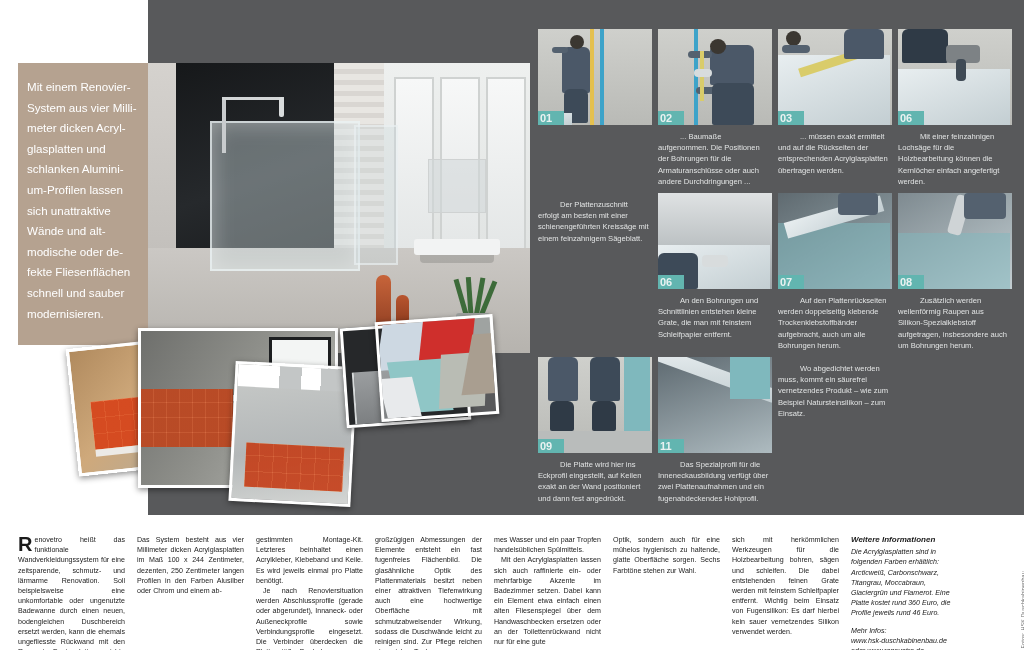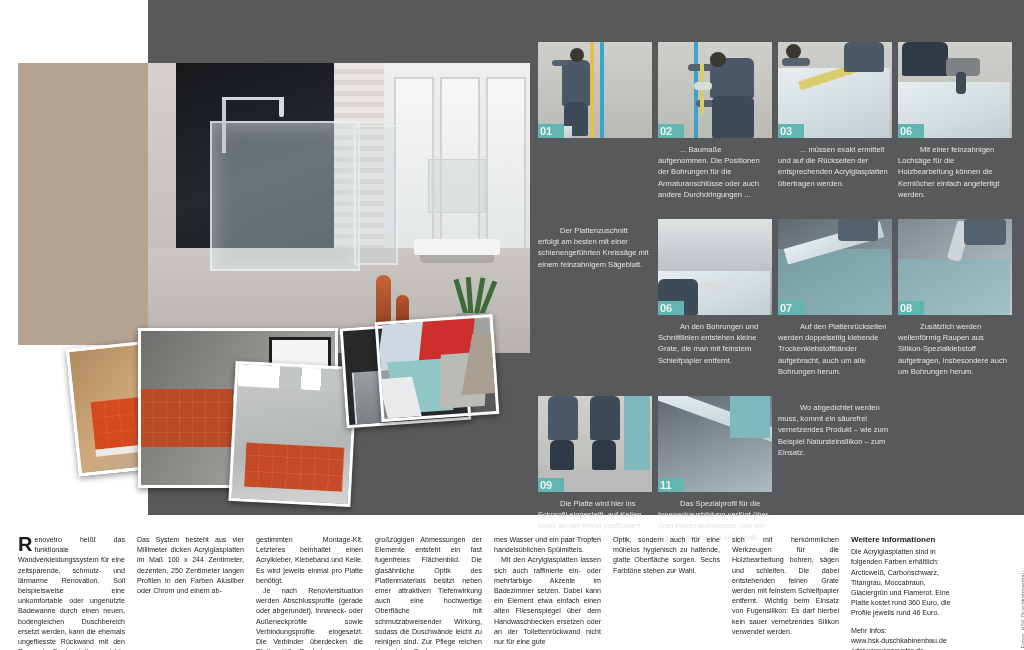--- a/index.html
+++ b/index.html
@@ -176,21 +176,21 @@
   .ph-e .s4 { position:absolute; left:58px; top:34px; width:46px; height:54px; background:#b9bcb4; transform:skewX(-6deg); }
   .ph-e .s5 { position:absolute; left:86px; top:16px; width:34px; height:60px; background:#a99e90; transform:skewX(-14deg); }
   .ph-e .s6 { position:absolute; left:0px; top:54px; width:34px; height:40px; background:#e8eaec; transform:skewX(10deg); }
 
   
   .grid {
     position: absolute; left: 538px; top: 29px; width: 474px; height: 470px;
     display: grid; grid-template-columns: repeat(4, 1fr); grid-template-rows: repeat(3, 1fr);
     column-gap: 6px; row-gap: 6px;
   }
-  .cell { position: relative; display: flex; flex-direction: column; margin-top: 13px; }
+  .cell { position: relative; display: flex; flex-direction: column; }
   .cell .shot {
     position: relative; width: 100%; height: 96px; overflow: hidden;
     background: #8d9093;
   }
   .cell .num {
     position: absolute; left: 0; bottom: -12px; width: 26px; height: 26px;
     background: #62b5b0; color: #e9f2f1; font-size: 11px; font-weight: 700;
     display: flex; align-items: flex-start; justify-content: flex-start;
     padding: 1px 0 0 2px; z-index: 3;
   }
@@ -221,21 +221,21 @@
     position: absolute; left: 18px; top: 515px; width: 1006px; height: 135px;
   }
   .cols {
     position: relative; display: flex; gap: 12px; width: 100%; height: 100%;
     padding-top: 20px;
   }
   .col {
     width: 107px; font-size: 7.1px; line-height: 10.2px; color: #1b1b1b;
     text-align: justify; hyphens: manual;
   }
-  .col.wide-last { width: 112px; }
+  .col.wide-last { width: 112px; font-style: italic; }
   .col p { margin-bottom: 0; }
   .col p + p { text-indent: 7px; }
   .dropcap::first-letter {
     float: left; font-size: 20px; line-height: 16px; font-weight: 700;
     padding: 1px 2px 0 0;
   }
   .info-head { font-size: 8px; font-weight: 700; margin-bottom: 2px; }
   .info-body { font-size: 7.1px; line-height: 10.2px; text-align: left; }
   .credit {
     position: absolute; right: -2px; bottom: 2px;
@@ -246,20 +246,21 @@
 </head>
 <body>
 
 <div class="page">
 
   <div class="top-dark"></div>
   <div class="top-dark-right"></div>
 
 
   <div class="intro-panel"></div>
+  <div class="intro-text">Mit einem Renovier-System aus vier Milli-meter dicken Acryl-glasplatten und schlanken Alumini-um-Profilen lassen sich unattraktive Wände und alt-modische oder de-fekte Fliesenflächen schnell und sauber modernisieren.</div>
 
   <div class="hero">
     <div class="wall-left"></div>
     <div class="wall-dark"></div>
     <div class="wall-stone"></div>
     <div class="window-wall"></div>
     <div class="win w1"></div>
     <div class="win w2"></div>
     <div class="win w3"></div>
     <div class="floor"></div>

